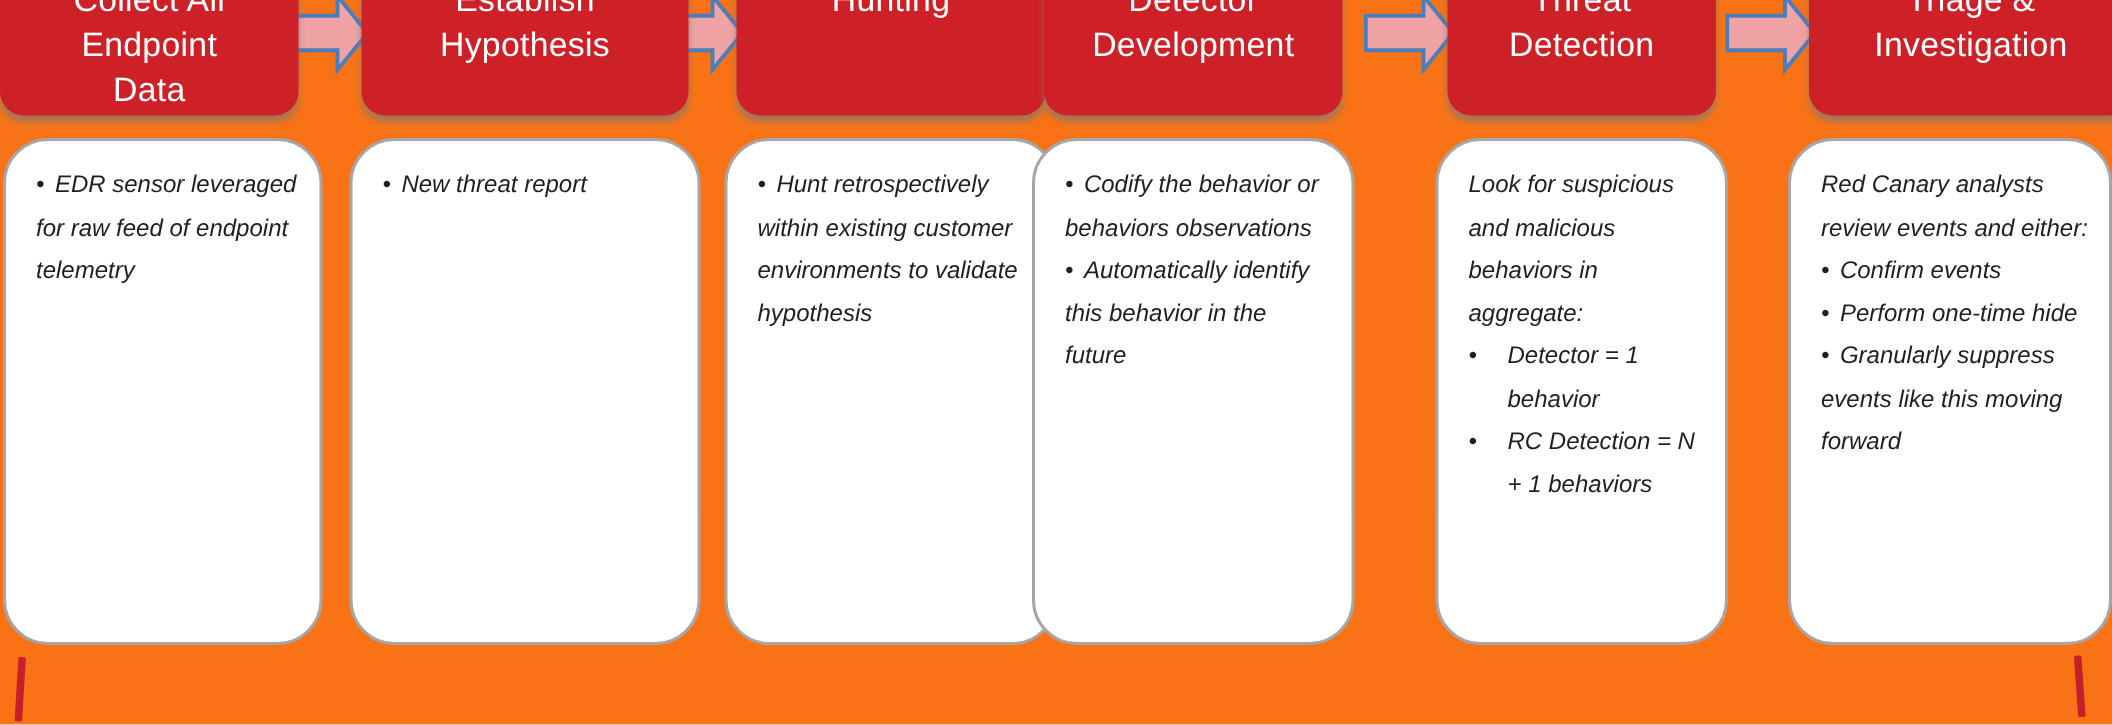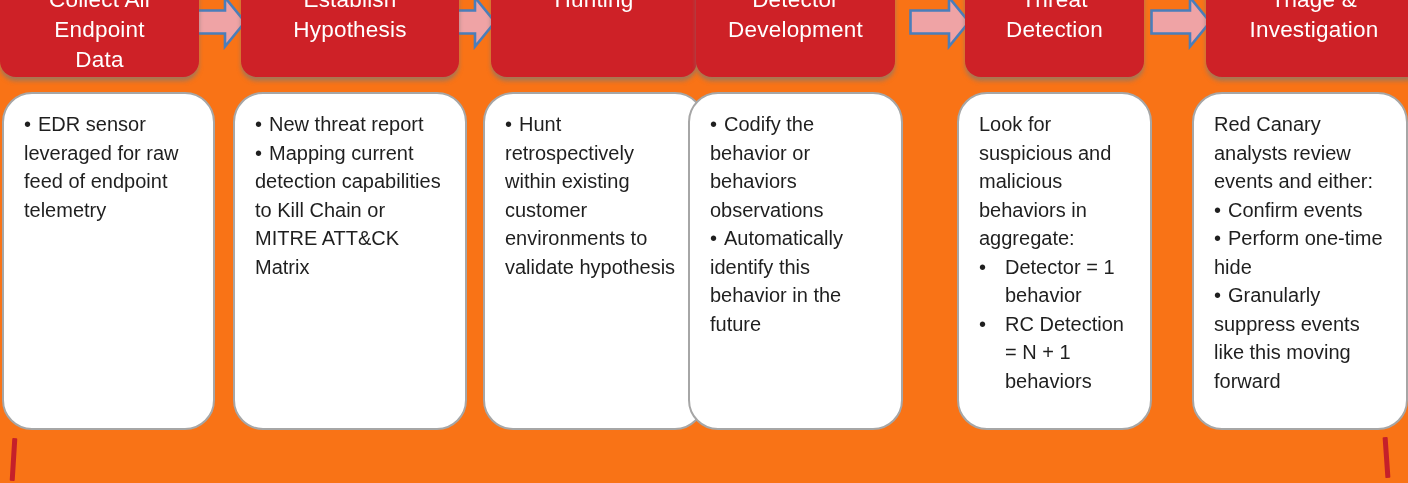--- a/index.html
+++ b/index.html
@@ -28,21 +28,21 @@
     white-space:pre-line;color:#ffffff;font-size:22.5px;line-height:30px;
     letter-spacing:.2px;
   }
 
   
   .bodybox{
     position:absolute;top:92px;left:0;right:0;bottom:53px;
     background:#fff;border:2px solid #A6A6A6;border-radius:30px;
     padding:16px 13px 0 20px;box-sizing:border-box;z-index:1;
   }
-  .para{margin:0;font-size:20px;line-height:28.5px;color:#1F1F1F;}
+  .para{margin:0;font-size:16px;line-height:28.5px;color:#1F1F1F;font-style:italic;}
   .marker{margin-right:7px;}
   .marker:empty{display:none;margin:0;}
   .para.hang{display:flex;}
   .para.hang .marker{flex:0 0 26px;margin-right:0;}
   .para.hang .text{flex:1;}
 
   
   .arrow{position:absolute;top:-6px;width:62px;height:56px;z-index:2;}
   .a1{left:185px;}.a2{left:435px;}.a3{left:672px;}.a4{left:909px;}.a5{left:1150px;}
 
@@ -67,21 +67,20 @@
     </div>
   </div>
 
   <div class="col col2">
     <div class="header">
       <div class="title">Establish
 Hypothesis</div>
     </div>
     <div class="bodybox">
       <p class="para"><span class="marker">•</span><span class="text">New threat report</span></p>
-      <p class="para"><span class="marker">•</span><span class="text">Mapping current detection capabilities to Kill Chain or MITRE ATT&amp;CK Matrix</span></p>
     </div>
   </div>
 
   <div class="col col3">
     <div class="header">
       <div class="title">Hunting</div>
     </div>
     <div class="bodybox">
       <p class="para"><span class="marker">•</span><span class="text">Hunt retrospectively within existing customer environments to validate hypothesis</span></p>
     </div>

